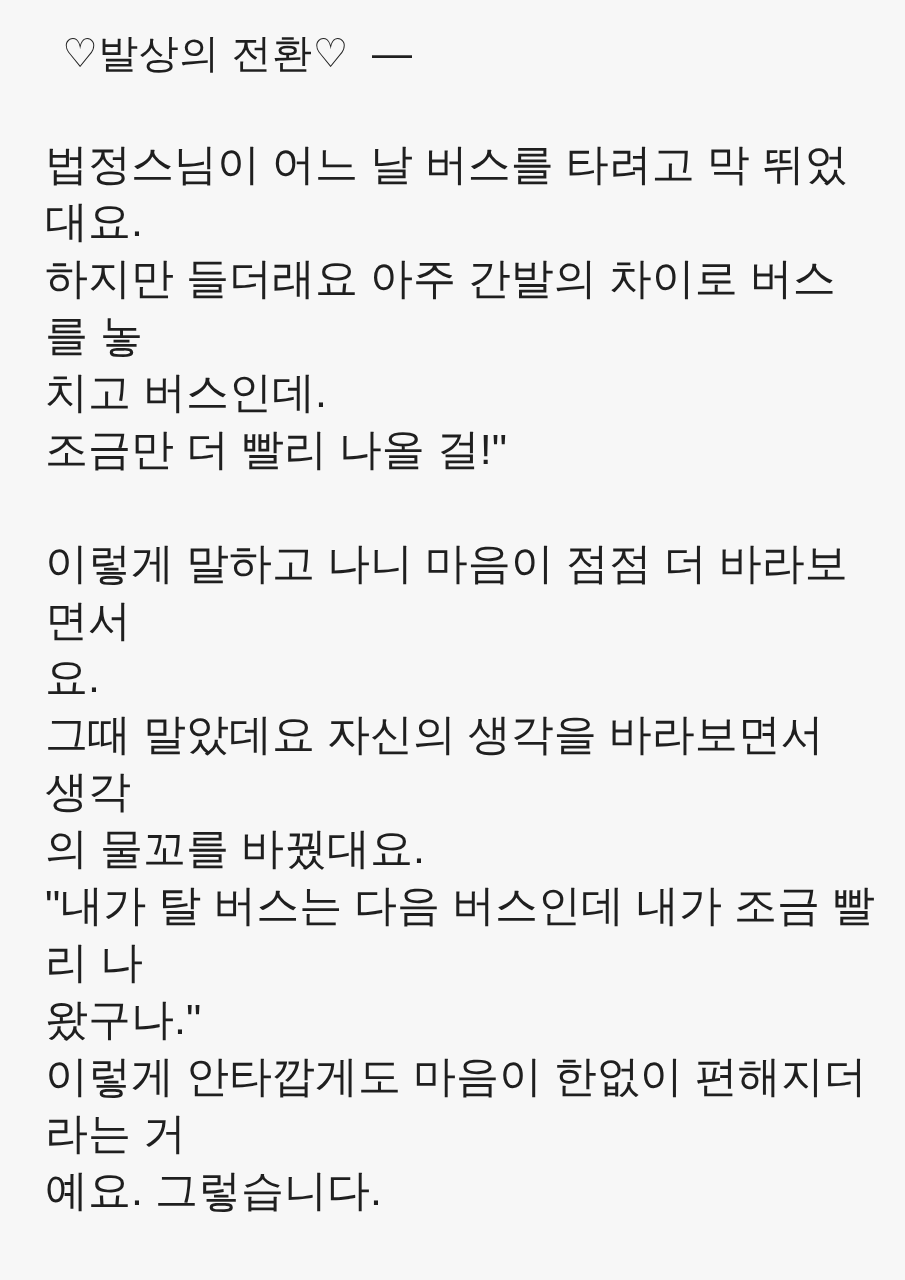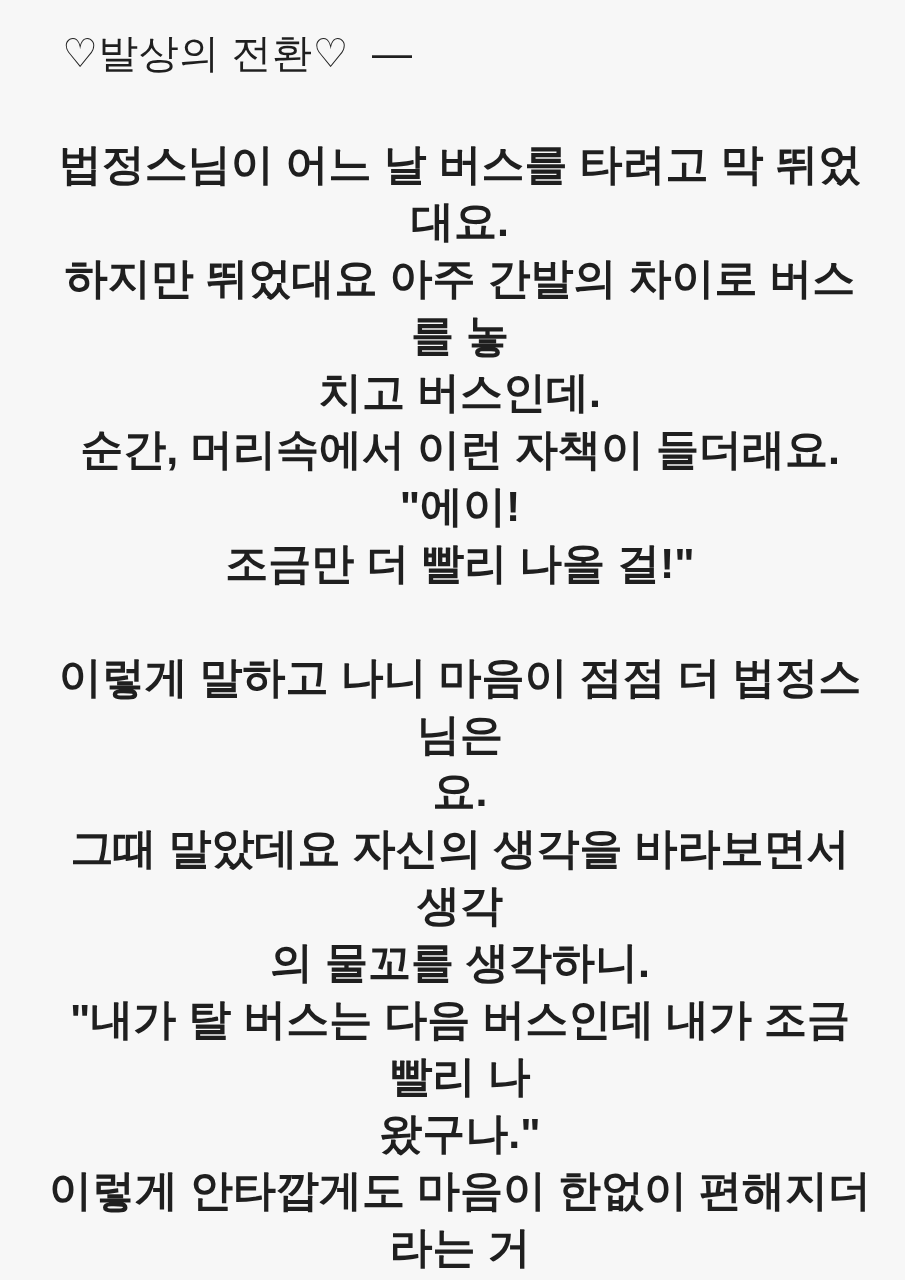--- a/index.html
+++ b/index.html
@@ -11,21 +11,20 @@
     height: 1280px;
     background: #f7f7f7;
     font-family: "Liberation Sans", "DejaVu Sans", sans-serif;
     color: #1f1f1f;
     overflow: hidden;
     position: relative;
   }
   .page {
     position: absolute;
     inset: 0;
-    text-align: center;
   }
   .title {
     position: absolute;
     left: 62px;
     top: 25px;
     font-size: 40px;
     line-height: 57px;
     letter-spacing: 0.5px;
     white-space: pre-wrap;
     color: #1f1f1f;
@@ -35,37 +34,35 @@
     left: 45px;
     top: 136px;
     width: 830px;
     font-size: 43px;
     line-height: 57px;
     letter-spacing: 0px;
   }
   .line {
     min-height: 57px;
     white-space: pre-wrap;
-    font-weight: bold;
   }
 </style>
 </head>
 <body style="background: rgb(247, 247, 247); color: rgb(31, 31, 31);">
 
 <div class="page">
   <div class="title">♡발상의 전환♡  —</div>
   <div class="body-text">
       <div class="line">법정스님이 어느 날 버스를 타려고 막 뛰었대요.</div>
-      <div class="line">하지만 뛰었대요 아주 간발의 차이로 버스를 놓</div>
+      <div class="line">하지만 들더래요 아주 간발의 차이로 버스를 놓</div>
       <div class="line">치고 버스인데.</div>
-      <div class="line">순간, 머리속에서 이런 자책이 들더래요. "에이!</div>
       <div class="line">조금만 더 빨리 나올 걸!"</div>
       <div class="line"></div>
-      <div class="line">이렇게 말하고 나니 마음이 점점 더 법정스님은</div>
+      <div class="line">이렇게 말하고 나니 마음이 점점 더 바라보면서</div>
       <div class="line">요.</div>
       <div class="line">그때 말았데요 자신의 생각을 바라보면서 생각</div>
-      <div class="line">의 물꼬를 생각하니.</div>
+      <div class="line">의 물꼬를 바꿨대요.</div>
       <div class="line">"내가 탈 버스는 다음 버스인데 내가 조금 빨리 나</div>
       <div class="line">왔구나."</div>
       <div class="line">이렇게 안타깝게도 마음이 한없이 편해지더라는 거</div>
       <div class="line">예요. 그렇습니다.</div>
     </div>
 </div>
 
 </body></html>

